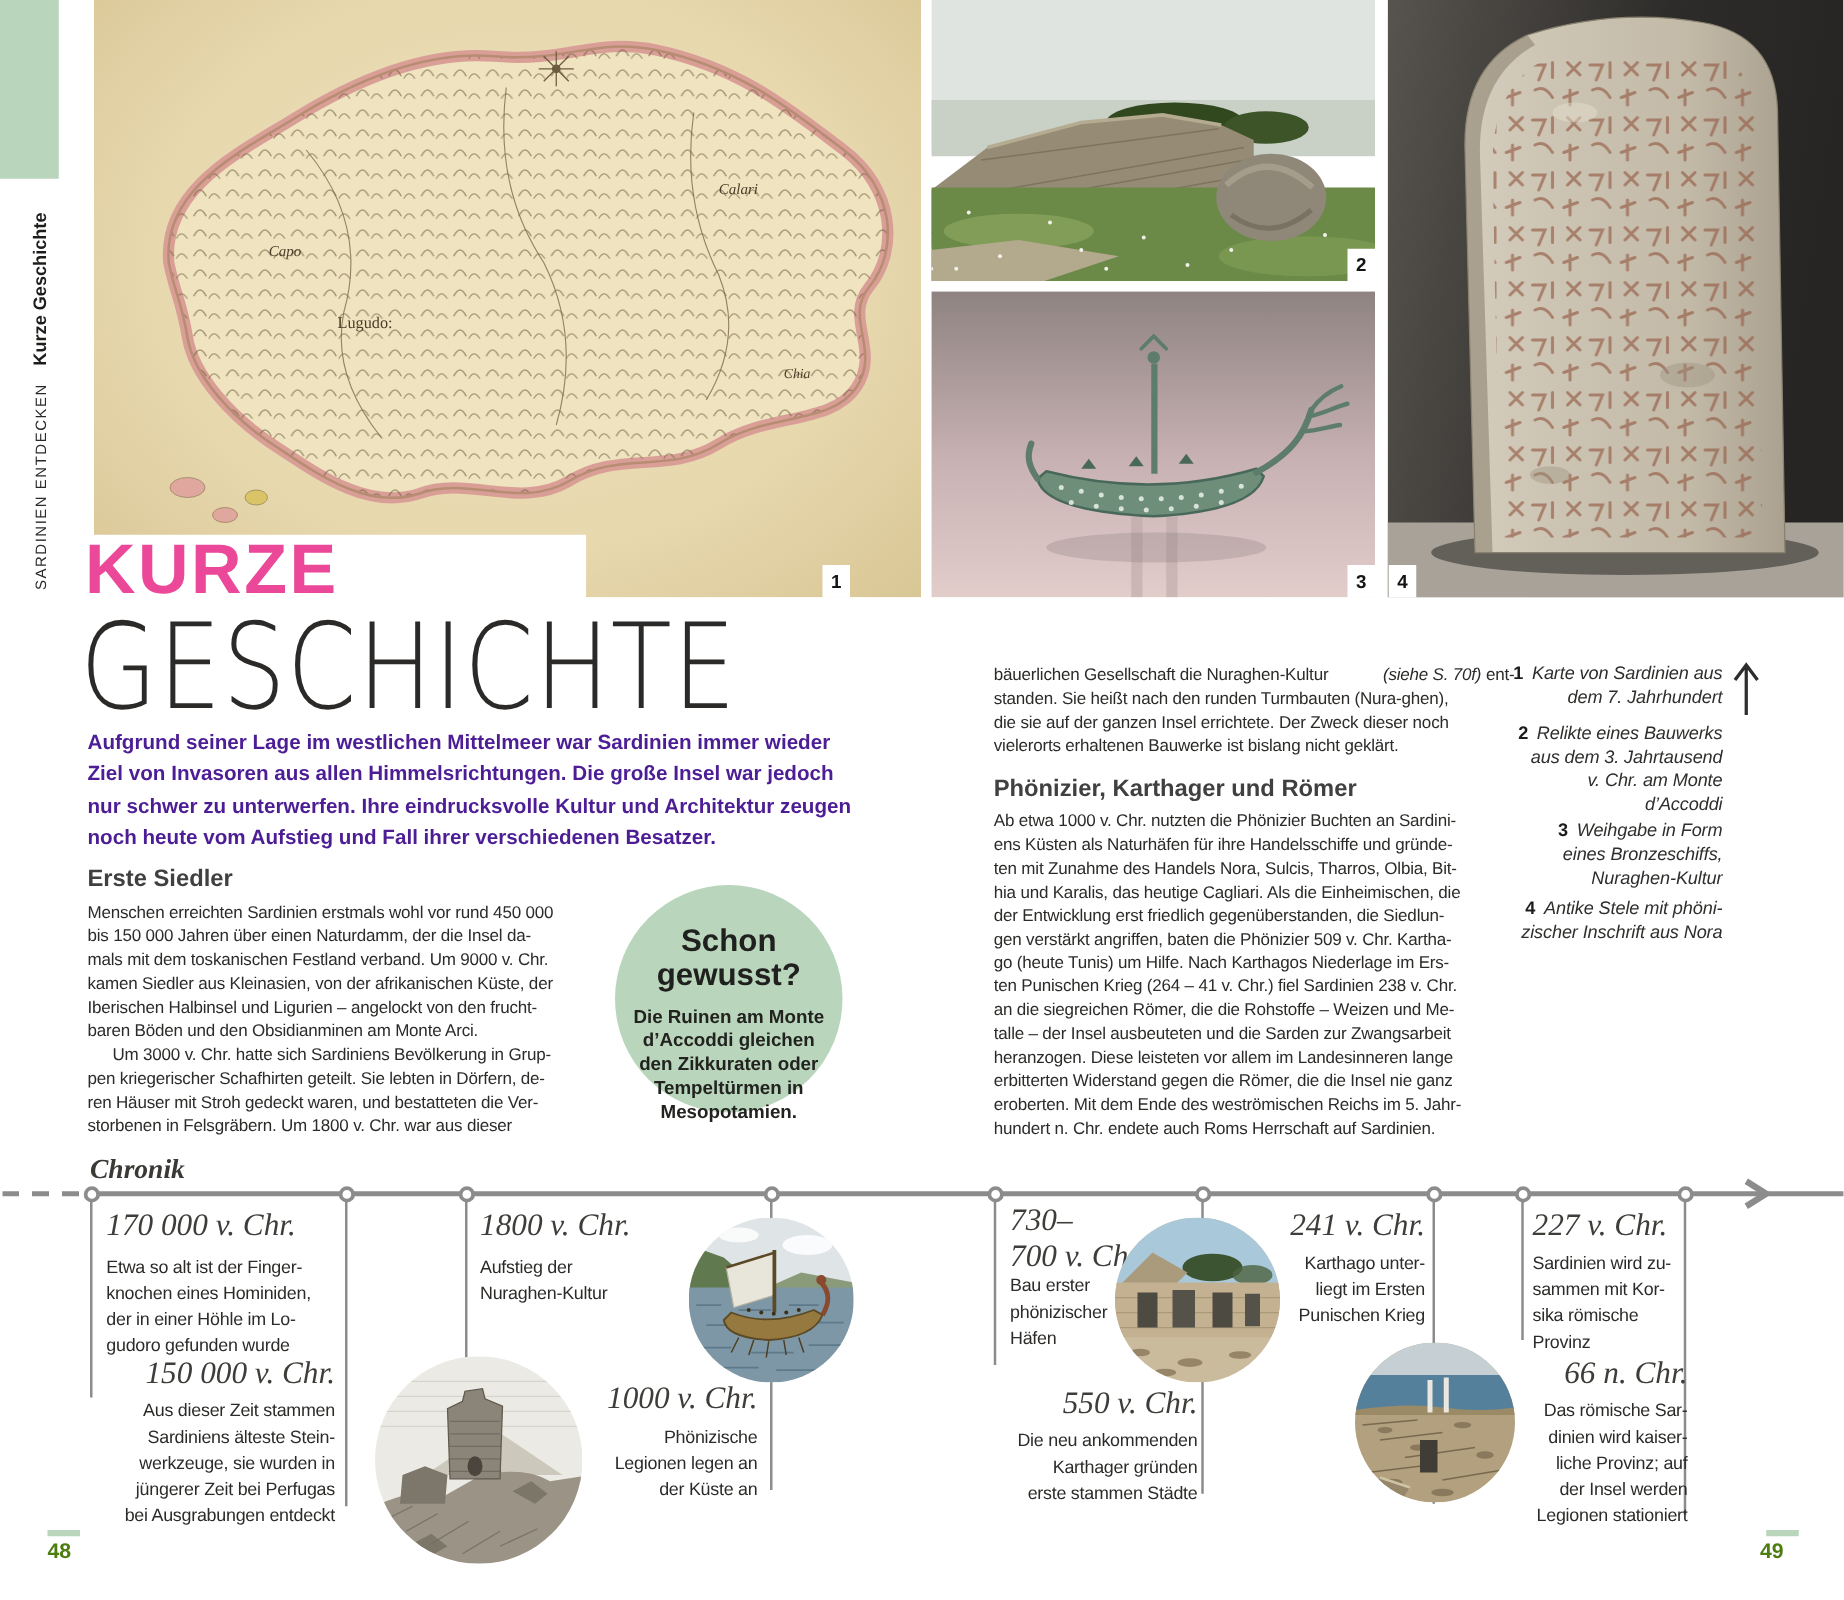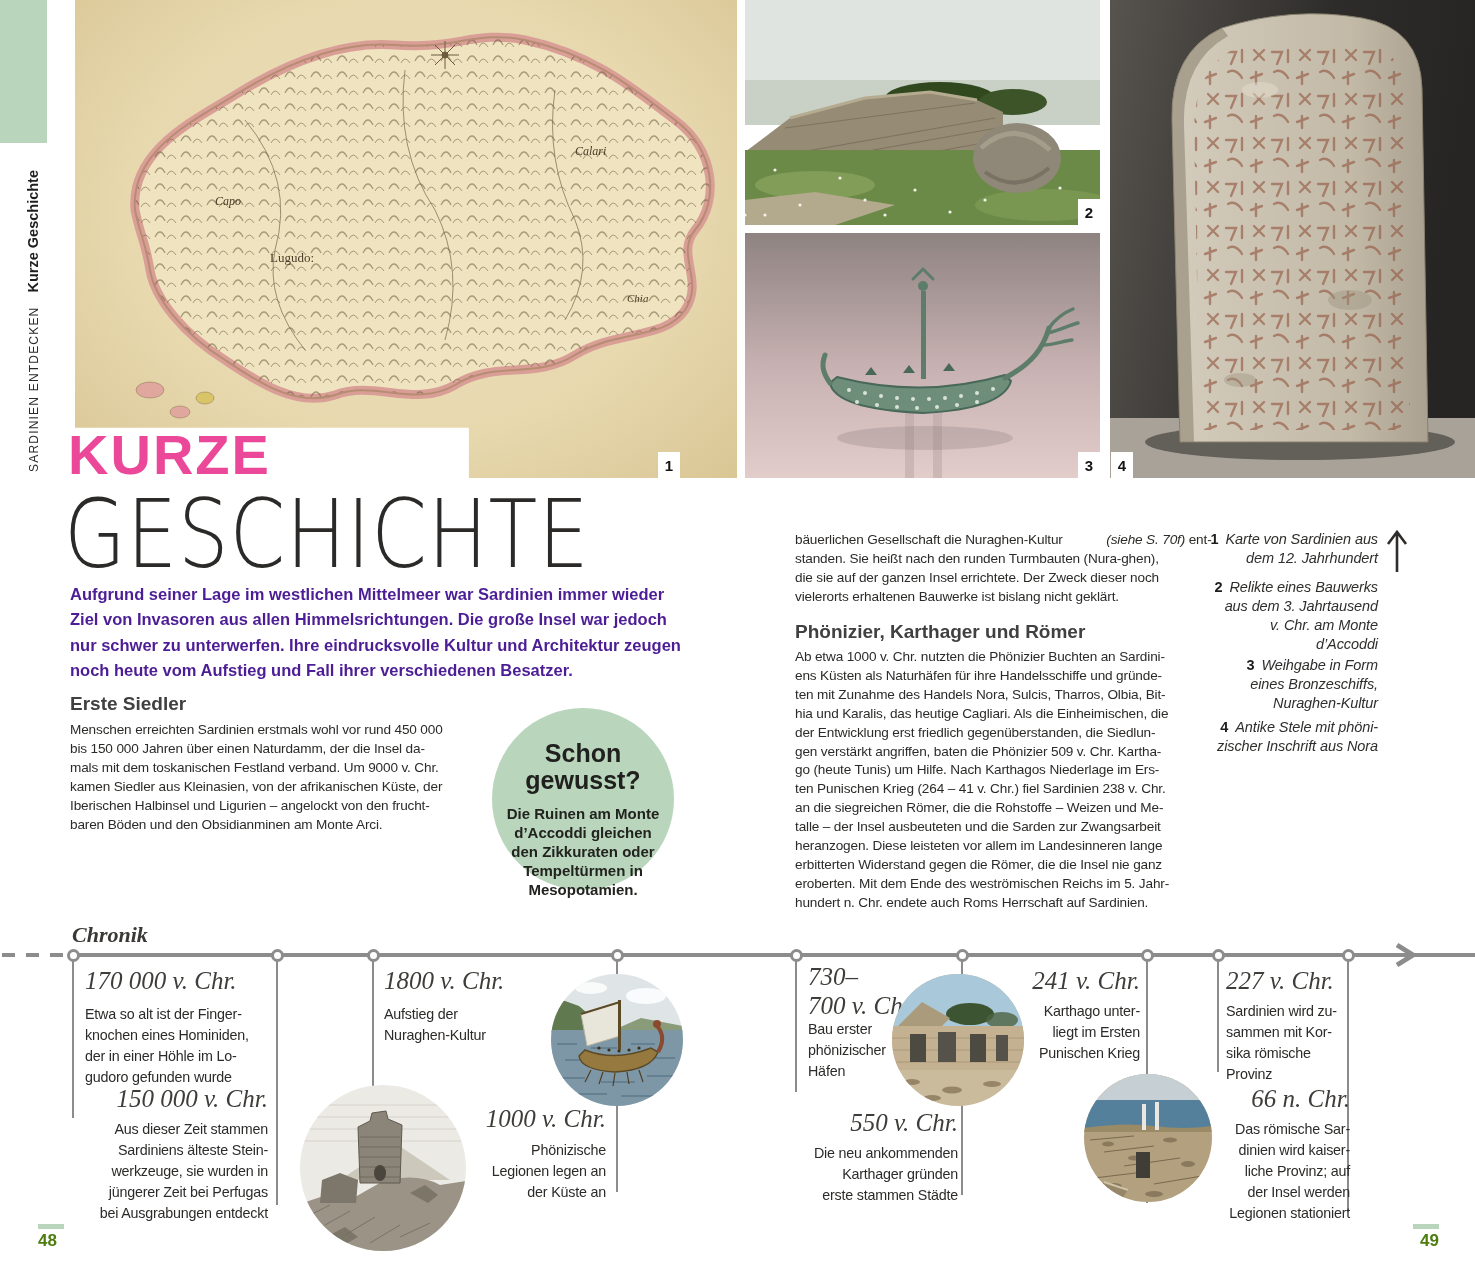--- a/index.html
+++ b/index.html
@@ -226,20 +226,24 @@
 nur schwer zu unterwerfen. Ihre eindrucksvolle Kultur und Architektur zeugen
 noch heute vom Aufstieg und Fall ihrer verschiedenen Besatzer.</div>
 
   <div class="abs sec-head" style="left:70px;top:693px;">Erste Siedler</div>
   <div class="abs body-txt pre" style="left:70px;top:721px;width:460px;">Menschen erreichten Sardinien erstmals wohl vor rund 450 000
 bis 150 000 Jahren über einen Naturdamm, der die Insel da-
 mals mit dem toskanischen Festland verband. Um 9000 v. Chr.
 kamen Siedler aus Kleinasien, von der afrikanischen Küste, der
 Iberischen Halbinsel und Ligurien – angelockt von den frucht-
 baren Böden und den Obsidianminen am Monte Arci.</div>
+  <div class="abs body-txt pre ind" style="left:70px;top:835px;width:460px;">Um 3000 v. Chr. hatte sich Sardiniens Bevölkerung in Grup-
+pen kriegerischer Schafhirten geteilt. Sie lebten in Dörfern, de-
+ren Häuser mit Stroh gedeckt waren, und bestatteten die Ver-
+storbenen in Felsgräbern. Um 1800 v. Chr. war aus dieser</div>
 
   <div class="abs know-circle" style="left:492px;top:708px;">
     <div class="know-head preline">Schon
 gewusst?</div>
     <div class="know-body preline">Die Ruinen am Monte
 d’Accoddi gleichen
 den Zikkuraten oder
 Tempeltürmen in
 Mesopotamien.</div>
   </div>
@@ -259,21 +263,21 @@
 ten Punischen Krieg (264 – 41 v. Chr.) fiel Sardinien 238 v. Chr.
 an die siegreichen Römer, die die Rohstoffe – Weizen und Me-
 talle – der Insel ausbeuteten und die Sarden zur Zwangsarbeit
 heranzogen. Diese leisteten vor allem im Landesinneren lange
 erbitterten Widerstand gegen die Römer, die die Insel nie ganz
 eroberten. Mit dem Ende des weströmischen Reichs im 5. Jahr-
 hundert n. Chr. endete auch Roms Herrschaft auf Sardinien.</div>
 
   <div class="abs cap" style="left:1190px;top:530px;width:188px;">
     <span class="capnum">1</span><span class="preline">Karte von Sardinien aus
-dem 12. Jahrhundert</span>
+dem 7. Jahrhundert</span>
   </div>
   <svg class="abs" style="left:1384px;top:528px;" width="26" height="46" viewBox="0 0 26 46">
     <path d="M13,44 L13,6 M4,16 L13,4 L22,16" fill="none" stroke="#2e2d2b" stroke-width="2.6"></path>
   </svg>
   <div class="abs cap" style="left:1190px;top:578px;width:188px;">
     <span class="capnum">2</span><span class="preline">Relikte eines Bauwerks
 aus dem 3. Jahrtausend
 v. Chr. am Monte
 d’Accoddi</span>
   </div>
@@ -463,15 +467,15 @@
   <div class="abs ev-date tar" style="left:1172px;top:1084px;width:178px;">66 n. Chr.</div>
   <div class="abs ev-text pre tar" style="left:1172px;top:1119px;width:178px;">Das römische Sar-
 dinien wird kaiser-
 liche Provinz; auf
 der Insel werden
 Legionen stationiert</div>
 
   <div class="abs pgbar" style="left:38px;top:1224px;width:26px;"></div>
   <div class="abs pgnum" style="left:38px;top:1231px;">48</div>
   <div class="abs pgbar" style="left:1413px;top:1224px;width:26px;"></div>
-  <div class="abs pgnum" style="left:1408px;top:1231px;width:31px;text-align:right;">49</div>
+  <div class="abs pgnum" style="left:1408px;top:1231px;width:31px;text-align:left;">49</div>
 
 </div>
 
 </body></html>

